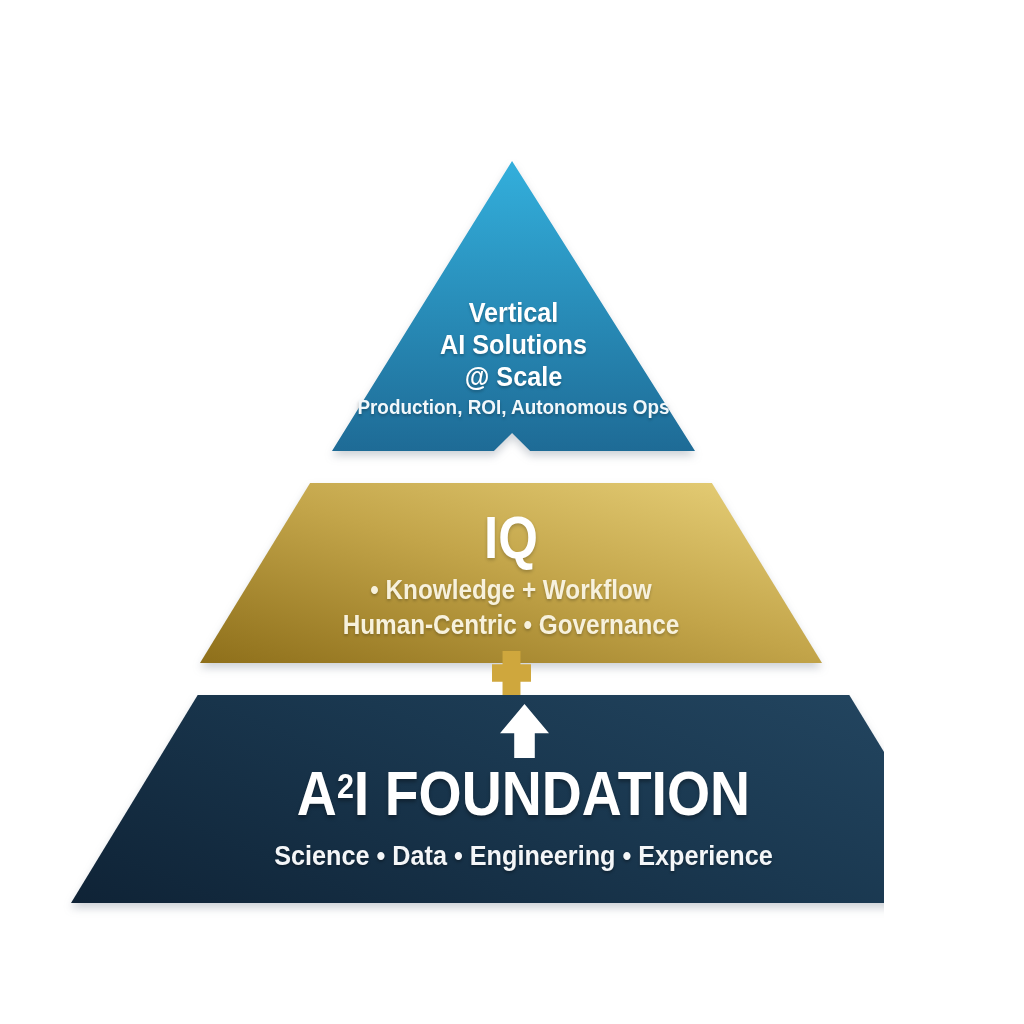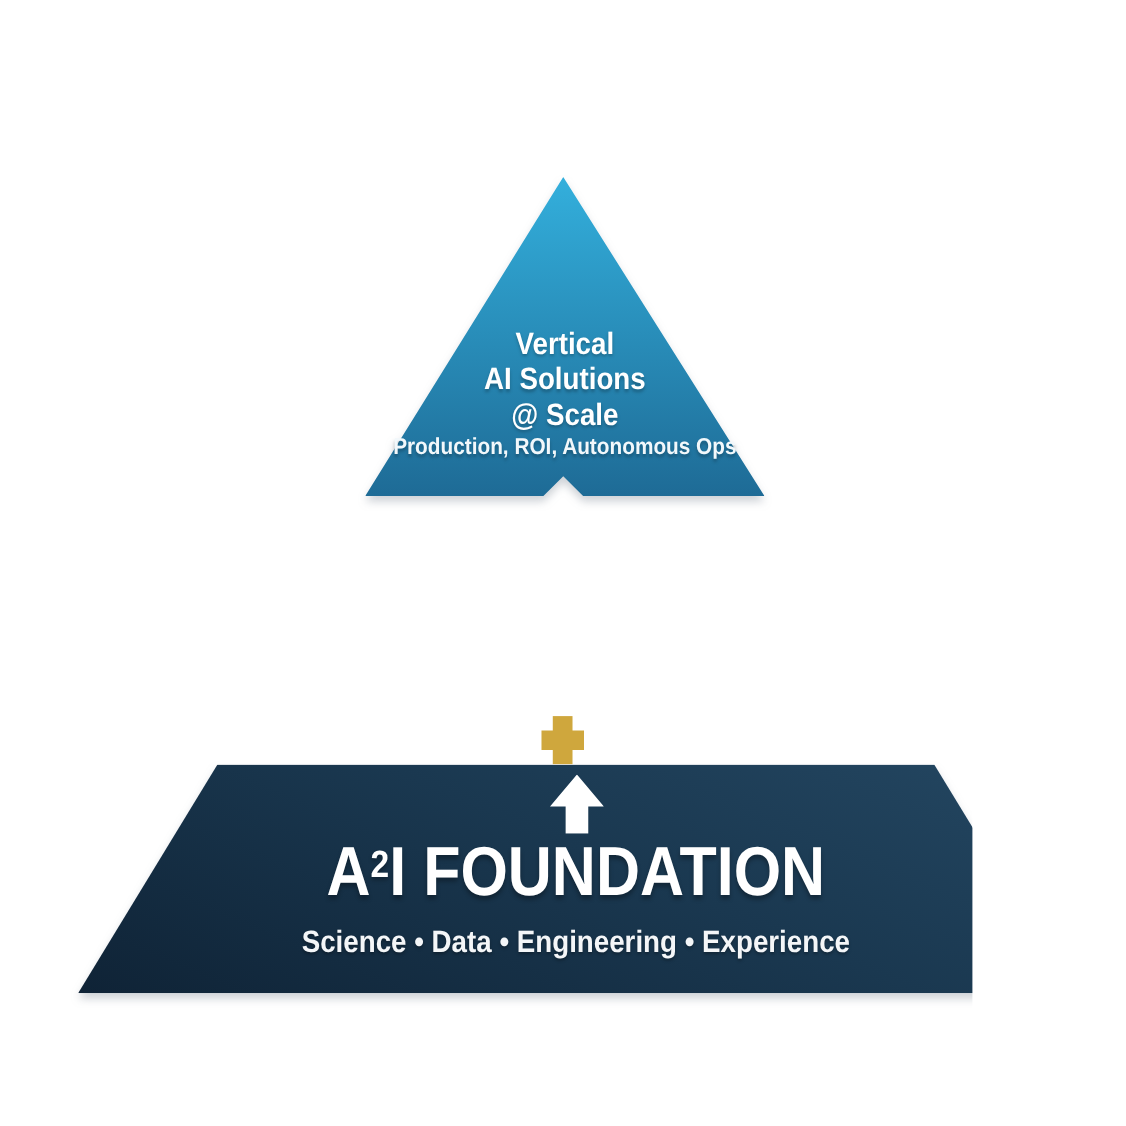--- a/index.html
+++ b/index.html
@@ -119,20 +119,28 @@
   <div class="tier tier-top">
     <div class="shape"></div>
     <div class="tier-top-text">
       <div class="line">Vertical</div>
       <div class="line">AI Solutions</div>
       <div class="line">@ Scale</div>
       <div class="tier-top-subtitle">Production, ROI, Autonomous Ops</div>
     </div>
   </div>
 
+  <div class="tier tier-middle">
+    <div class="shape"></div>
+    <div class="tier-middle-title">IQ</div>
+    <div class="tier-middle-lines">
+      <div class="line">• Knowledge + Workflow</div>
+      <div class="line">Human-Centric • Governance</div>
+    </div>
+  </div>
 
   <div class="plus-connector"></div>
 
   <div class="tier tier-bottom">
     <div class="shape"></div>
     <div class="arrow-up"></div>
     <div class="tier-bottom-title"><span>A</span><span class="sup">2</span><span>I FOUNDATION</span></div>
     <div class="tier-bottom-subtitle">Science • Data • Engineering • Experience</div>
   </div>
 

